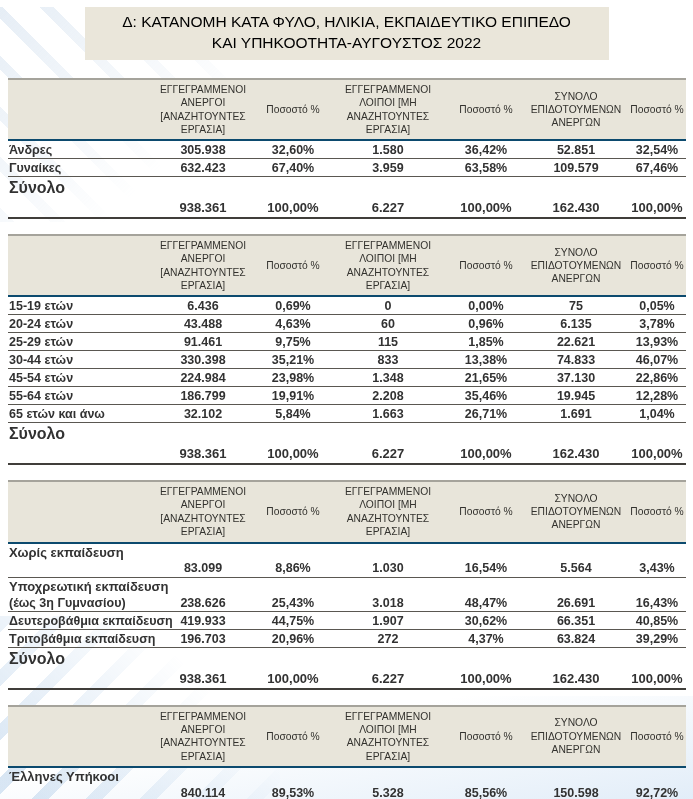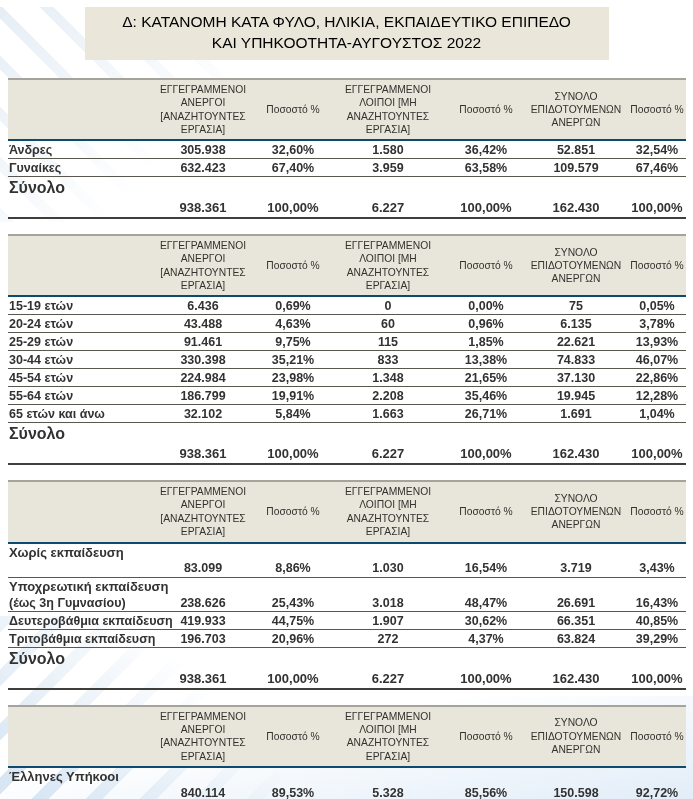--- a/index.html
+++ b/index.html
@@ -236,21 +236,21 @@
             <div class="hcell">Ποσοστό %</div>
           </div>
           <div class="row">
             <div class="line l1 cell lab">Χωρίς εκπαίδευση</div>
             <div class="grid line">
               <div class="cell lab"></div>
               <div class="cell val">83.099</div>
               <div class="cell val">8,86%</div>
               <div class="cell val">1.030</div>
               <div class="cell val">16,54%</div>
-              <div class="cell val">3.719</div>
+              <div class="cell val">5.564</div>
               <div class="cell val">3,43%</div>
             </div>
           </div>
           <div class="row">
             <div class="line l1 cell lab">Υποχρεωτική εκπαίδευση</div>
             <div class="grid line">
               <div class="cell lab">(έως 3η Γυμνασίου)</div>
               <div class="cell val">238.626</div>
               <div class="cell val">25,43%</div>
               <div class="cell val">3.018</div>

